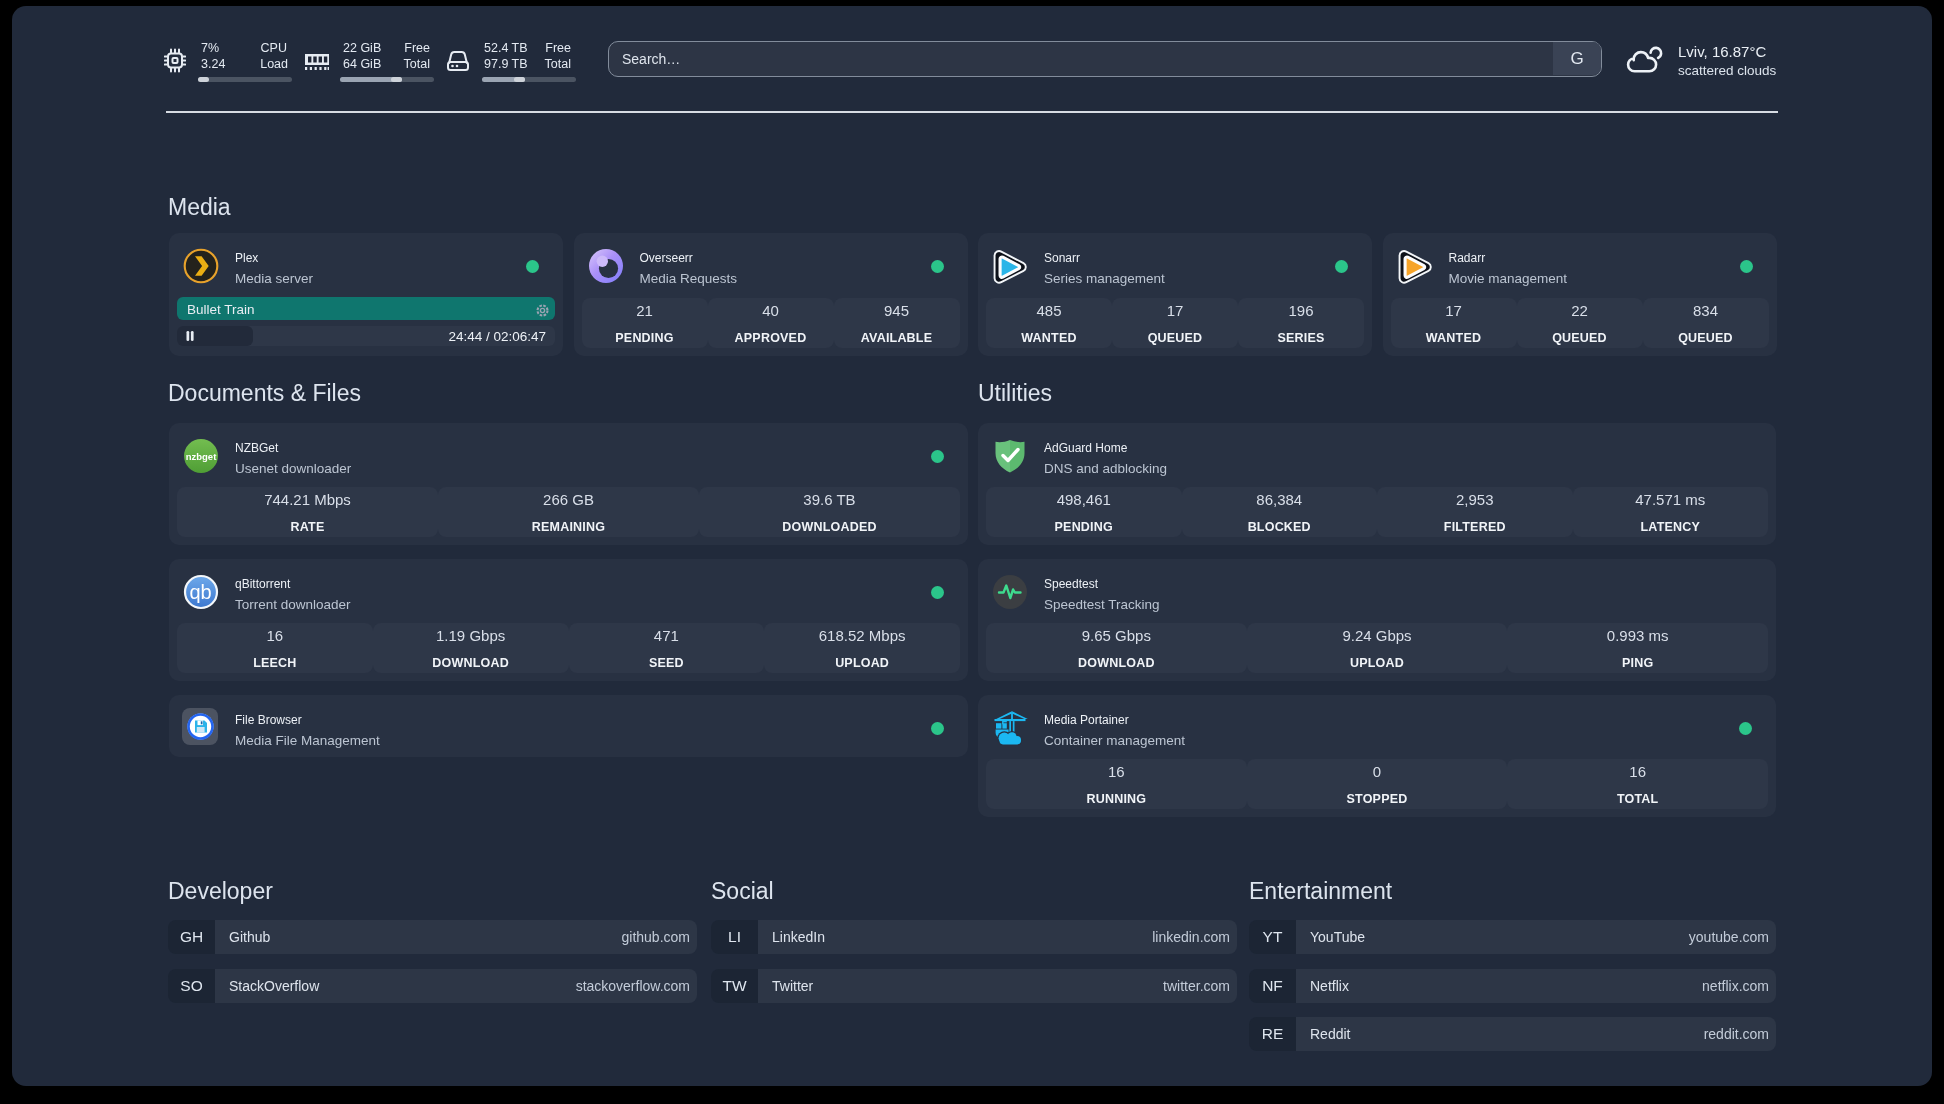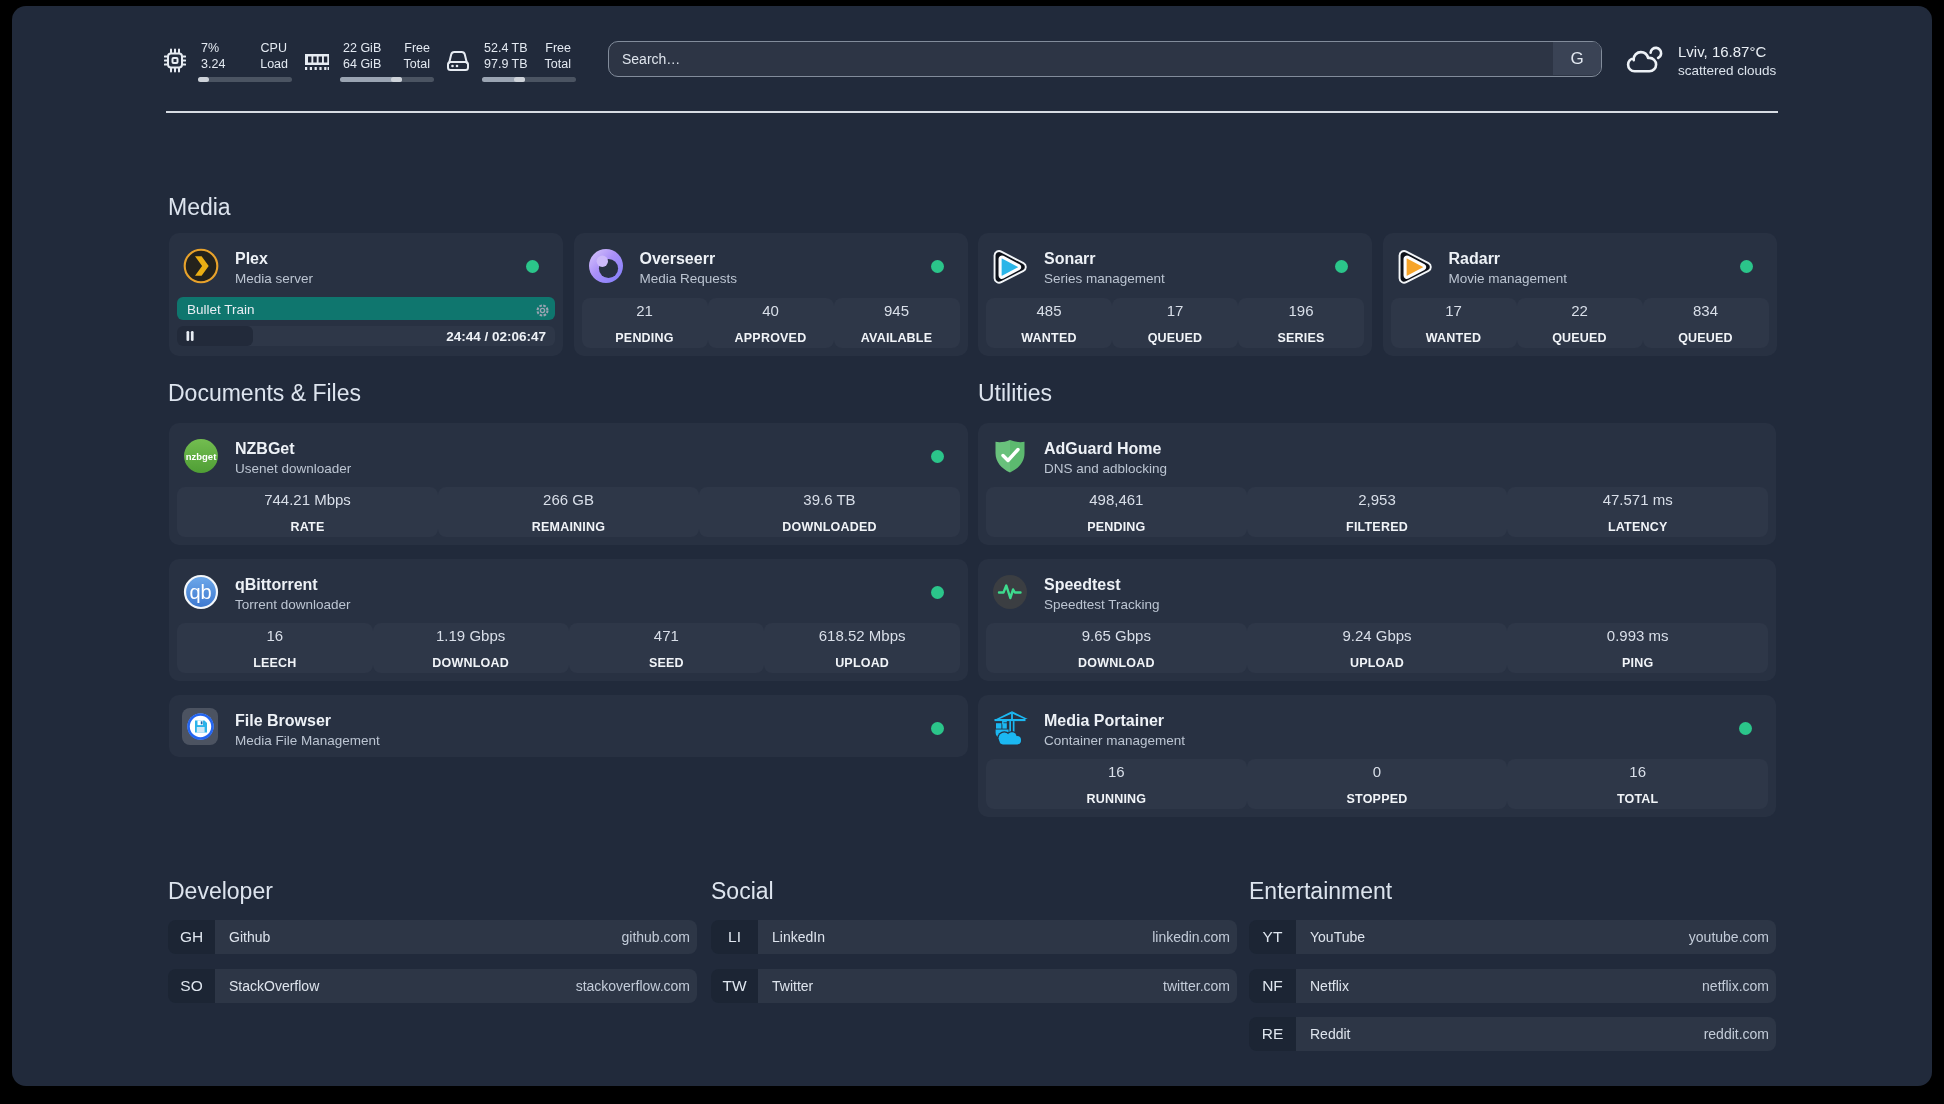--- a/index.html
+++ b/index.html
@@ -4,21 +4,21 @@
 <style>
   * { margin:0; padding:0; box-sizing:border-box; }
   html,body { width:1944px; height:1104px; background:#000; overflow:hidden;
     font-family:"Liberation Sans", sans-serif; }
   #panel { position:absolute; left:12px; top:6px; width:1920px; height:1080px;
     background:#212a3b; border-radius:14px; }
   .abs { position:absolute; }
   .hd { font-size:23px; font-weight:500; color:#dde4ee; line-height:1; }
   .card { position:absolute; background:#283142; border-radius:10px; }
   .icon36 { position:absolute; left:14px; top:15px; width:36px; height:36px; }
-  .ttl { position:absolute; left:66px; top:16px; font-size:16px; font-weight:700; color:#edf1f6; line-height:19px; white-space:nowrap; }
+  .ttl { position:absolute; left:66px; top:16px; font-size:12px; font-weight:400; color:#edf1f6; line-height:19px; white-space:nowrap; }
   .sub { position:absolute; left:66px; top:37px; font-size:13.5px; font-weight:400; color:#bcc5d2; line-height:17px; white-space:nowrap; }
   .dot { position:absolute; width:13px; height:13px; border-radius:50%; background:#2bc58a; top:26.5px; }
   .stats { position:absolute; left:8px; right:8px; bottom:8px; height:50px; display:flex; gap:0; }
   .stat { flex:1; background:#2e3748; border-radius:8px; display:flex; flex-direction:column; align-items:center; justify-content:center; }
   .sv { font-size:15px; font-weight:400; color:#d9dfe9; line-height:16px; margin-top:2px;}
   .sl { font-size:12.5px; font-weight:700; color:#f1f4f8; line-height:15px; margin-top:12px; letter-spacing:.2px; }
   .bm-col { position:absolute; }
   .bmrow { position:absolute; height:34px; width:100%; display:flex; }
   .bmab { width:47px; background:#1c2534; border-radius:8px 0 0 8px; display:flex; align-items:center; justify-content:center;
      font-size:15.5px; font-weight:500; color:#dfe6ef; }
@@ -136,21 +136,21 @@
         <circle cx="6.5" cy="6.5" r="2.1" stroke-width="1.4"></circle>
       </g>
     </svg>
   </div>
   <div class="abs" style="left:8px;top:93px;width:378px;height:20px;background:#2e3748;border-radius:6px">
     <div class="abs" style="left:0;top:0;width:76px;height:20px;background:#222a3a;border-radius:6px"></div>
     <svg class="abs" style="left:9px;top:5px" width="8" height="10" viewBox="0 0 8 10">
       <rect x="0.5" y="0" width="2.7" height="10" rx="1.3" fill="#e8edf3"></rect>
       <rect x="4.9" y="0" width="2.7" height="10" rx="1.3" fill="#e8edf3"></rect>
     </svg>
-    <div class="abs" style="right:9px;top:3px;font-size:13.5px;font-weight:700;color:#eef2f7">24:44 / 02:06:47</div>
+    <div class="abs" style="right:9px;top:3px;font-size:13.5px;font-weight:400;color:#eef2f7">24:44 / 02:06:47</div>
   </div>
 </div>
 
 <div class="card" style="left:573.5px;top:233px;width:394px;height:123px">
   <svg class="icon36" viewBox="0 0 36 36">
     <defs>
       <linearGradient id="ovg" x1="0" y1="0" x2="1" y2="1">
         <stop offset="0" stop-color="#d9c8fb"></stop>
           <stop offset="0.45" stop-color="#ab90f8"></stop>
           <stop offset="1" stop-color="#7f7efc"></stop>
@@ -276,20 +276,24 @@
       </defs>
     <path d="M18 2 C13 4.2 7.5 4.6 3.5 3.8 V15 C3.5 24 9.5 30.5 18 34.5 C26.5 30.5 32.5 24 32.5 15 V3.8 C28.5 4.6 23 4.2 18 2 Z" fill="url(#agg)"></path>
     <path d="M11 17.5 L16 22.5 L26 11.5" stroke="#ffffff" stroke-width="3.4" fill="none" stroke-linecap="round" stroke-linejoin="round"></path>
   </svg>
   <div class="ttl">AdGuard Home</div>
   <div class="sub">DNS and adblocking</div>
   <div class="stats">
     <div class="stat">
         <div class="sv">498,461</div>
         <div class="sl">PENDING</div>
+      </div>
+    <div class="stat">
+        <div class="sv">86,384</div>
+        <div class="sl">BLOCKED</div>
       </div>
     <div class="stat">
         <div class="sv">2,953</div>
         <div class="sl">FILTERED</div>
       </div>
     <div class="stat">
         <div class="sv">47.571 ms</div>
         <div class="sl">LATENCY</div>
       </div>
   </div>

